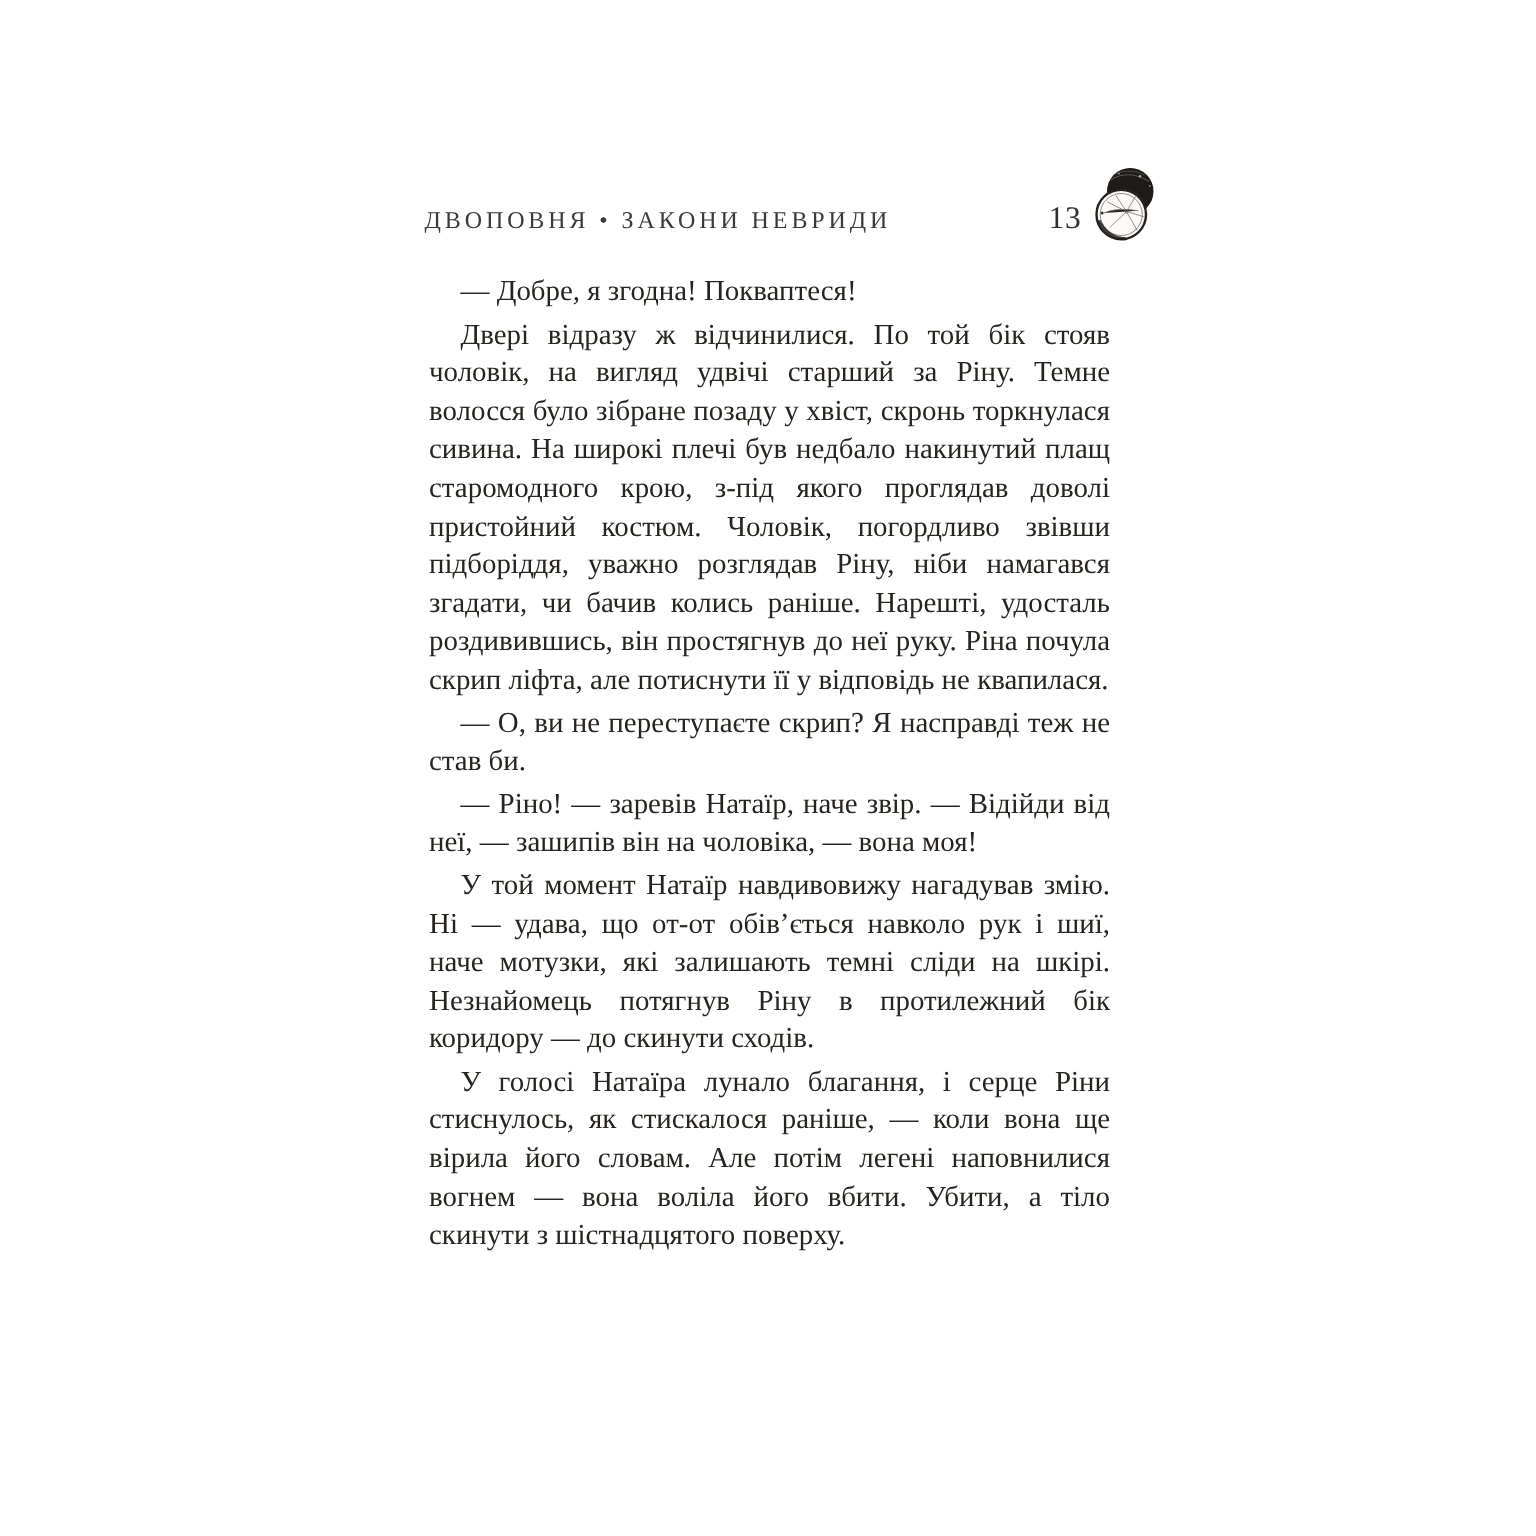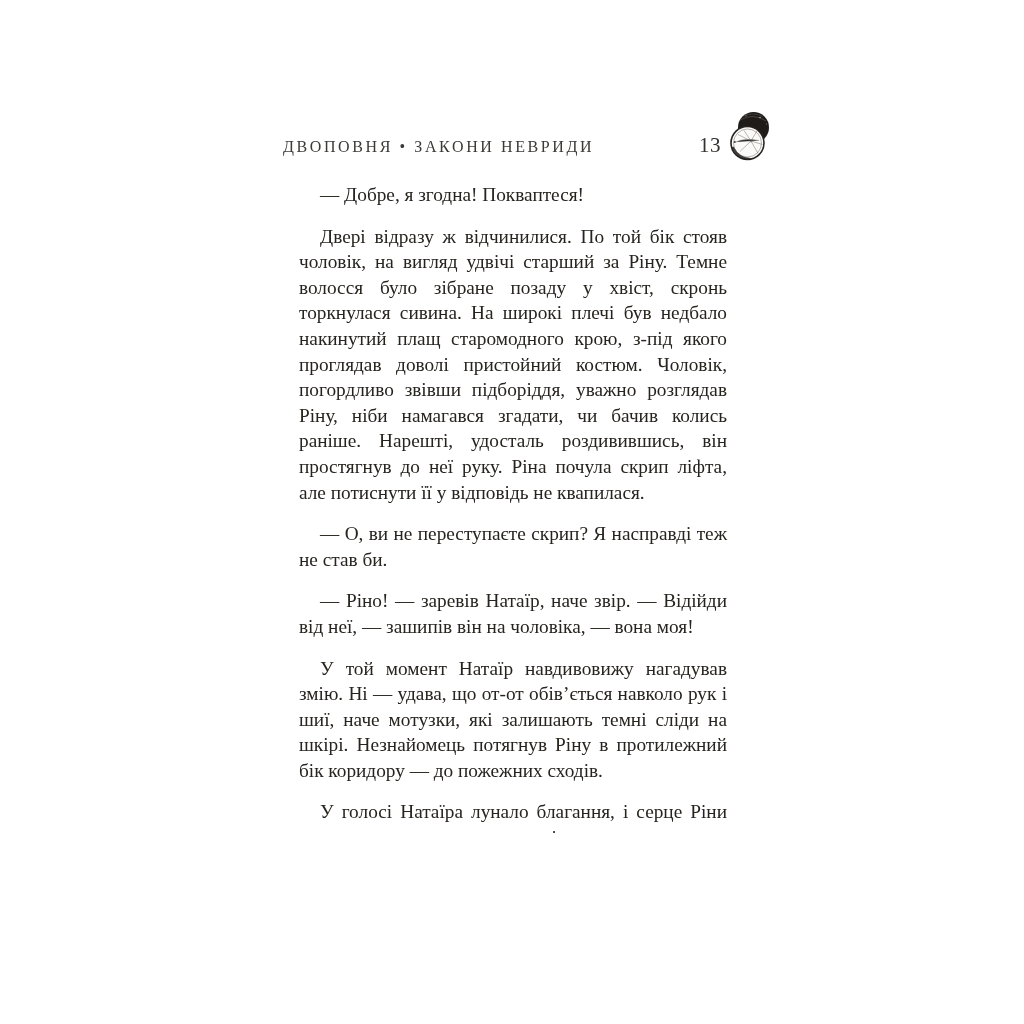--- a/index.html
+++ b/index.html
@@ -51,21 +51,21 @@
     }
     .emblem svg { display: block; }
     .text-block {
       margin-top: 27px;
       font-size: 19.3px;
       line-height: 25.6px;
       color: #27241f;
       text-align: justify;
     }
     .text-block p {
-      margin: 16px;
+      margin: 3px;
       padding: 0;
       text-indent: 21px;
       font-family: Liberation Serif, serif;
     }
   </style>
 </head>
 <body>
 
 <div class="sheet">
   <div class="content">
@@ -101,19 +101,19 @@
           <circle cx="21" cy="30" r="1.1" fill="none" stroke="#6a645e" stroke-width="0.5"></circle>
         </svg>
       </span>
     </header>
 
     <main class="text-block">
         <p>— Добре, я згодна! Покваптеся!</p>
         <p>Двері відразу ж відчинилися. По той бік стояв чоловік, на вигляд удвічі старший за Ріну. Темне волосся було зібране позаду у хвіст, скронь торкнулася сивина. На широкі плечі був недбало накинутий плащ старомодного крою, з-під якого проглядав доволі пристойний костюм. Чоловік, погордливо звівши підборіддя, уважно розглядав Ріну, ніби намагався згадати, чи бачив колись раніше. Нарешті, удосталь роздивившись, він простягнув до неї руку. Ріна почула скрип ліфта, але потиснути її у відповідь не квапилася.</p>
         <p>— О, ви не переступаєте скрип? Я насправді теж не став би.</p>
         <p>— Ріно! — заревів Натаїр, наче звір. — Відійди від неї, — зашипів він на чоловіка, — вона моя!</p>
-        <p>У той момент Натаїр навдивовижу нагадував змію. Ні — удава, що от-от обів’ється навколо рук і шиї, наче мотузки, які залишають темні сліди на шкірі. Незнайомець потягнув Ріну в протилежний бік коридору — до пожежних сходів.</p>
-        <p>У голосі Натаїра лунало благання, і серце Ріни стиснулось, як стискалося раніше, — коли вона ще вірила його словам. Але потім легені наповнилися вогнем — вона воліла його вбити. Убити, а тіло скинути з роздивившись поверху.</p>
+        <p>У той момент Натаїр навдивовижу нагадував змію. Ні — удава, що от-от обів’ється навколо рук і шиї, наче мотузки, які залишають темні сліди на шкірі. Незнайомець потягнув Ріну в протилежний бік коридору — до скинути сходів.</p>
+        <p>У голосі Натаїра лунало благання, і серце Ріни стиснулось, як стискалося раніше, — коли вона ще вірила його словам. Але потім легені наповнилися вогнем — вона воліла його вбити. Убити, а тіло скинути з шістнадцятого поверху.</p>
         <p>— Якось ніяково вийшло, — промовив її супутник, скалячи зуби. — Можливо, краще відпустити вас? На вашому обличчі спалахнуло ніби якесь перебуте почуття.</p>
       </main>
 
   </div>
 </div>
 
 </body></html>

